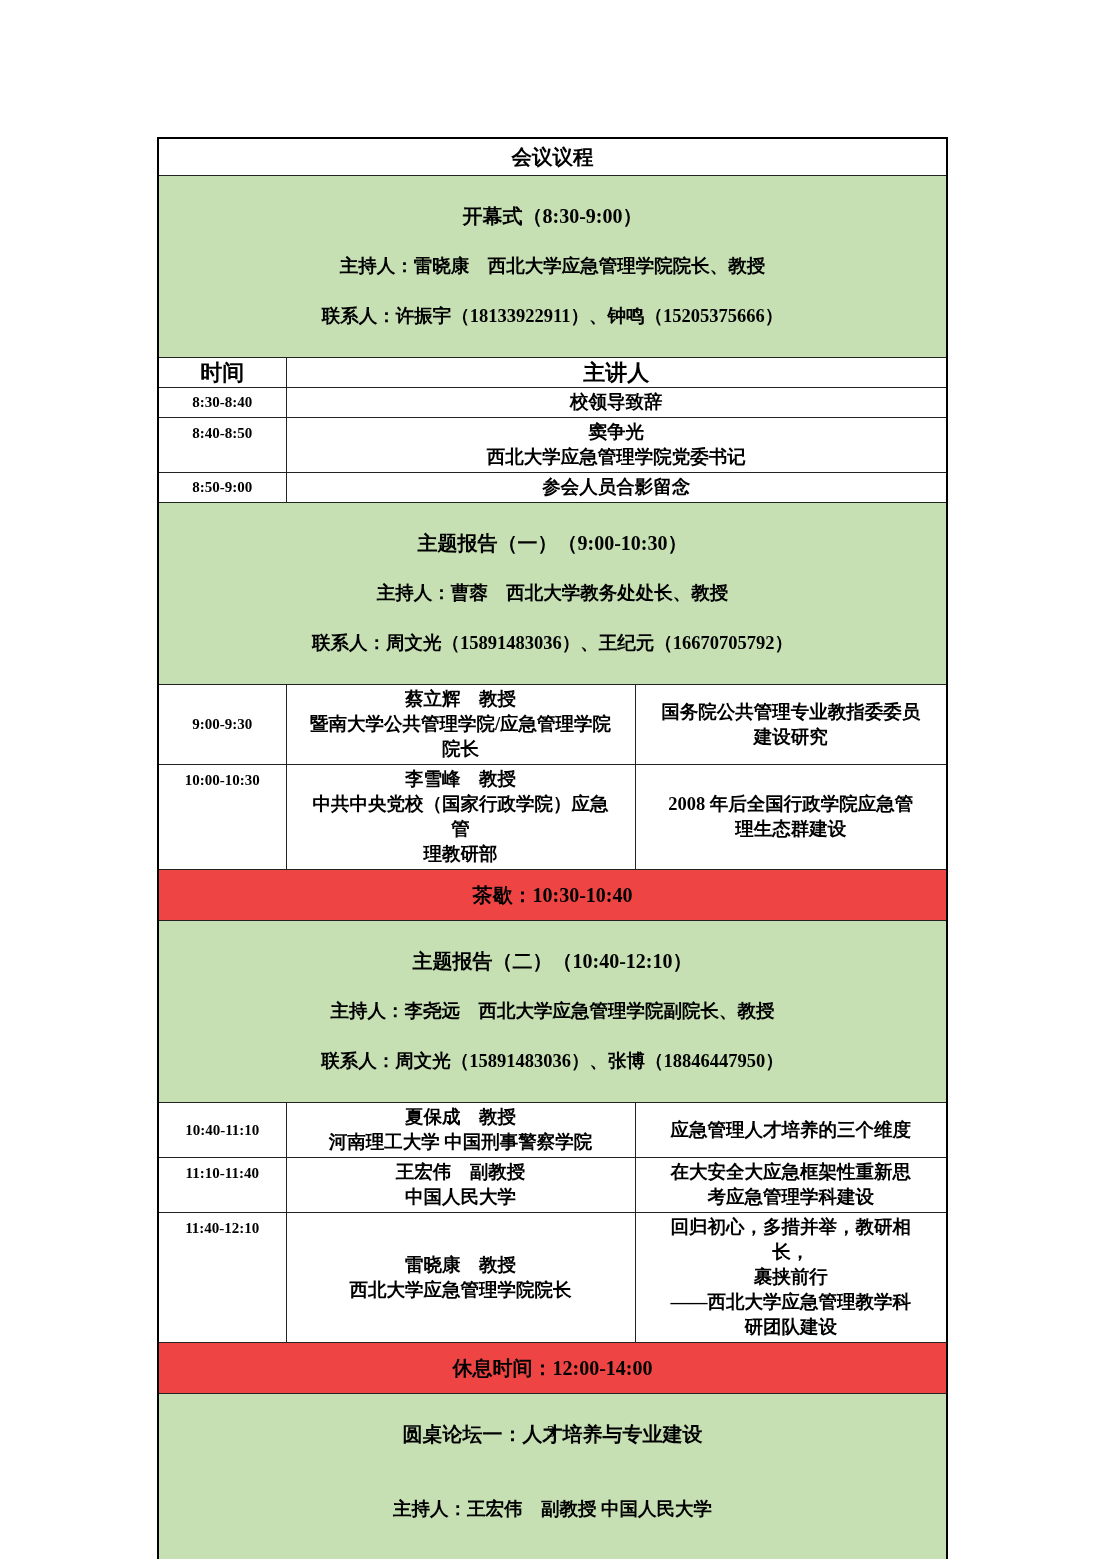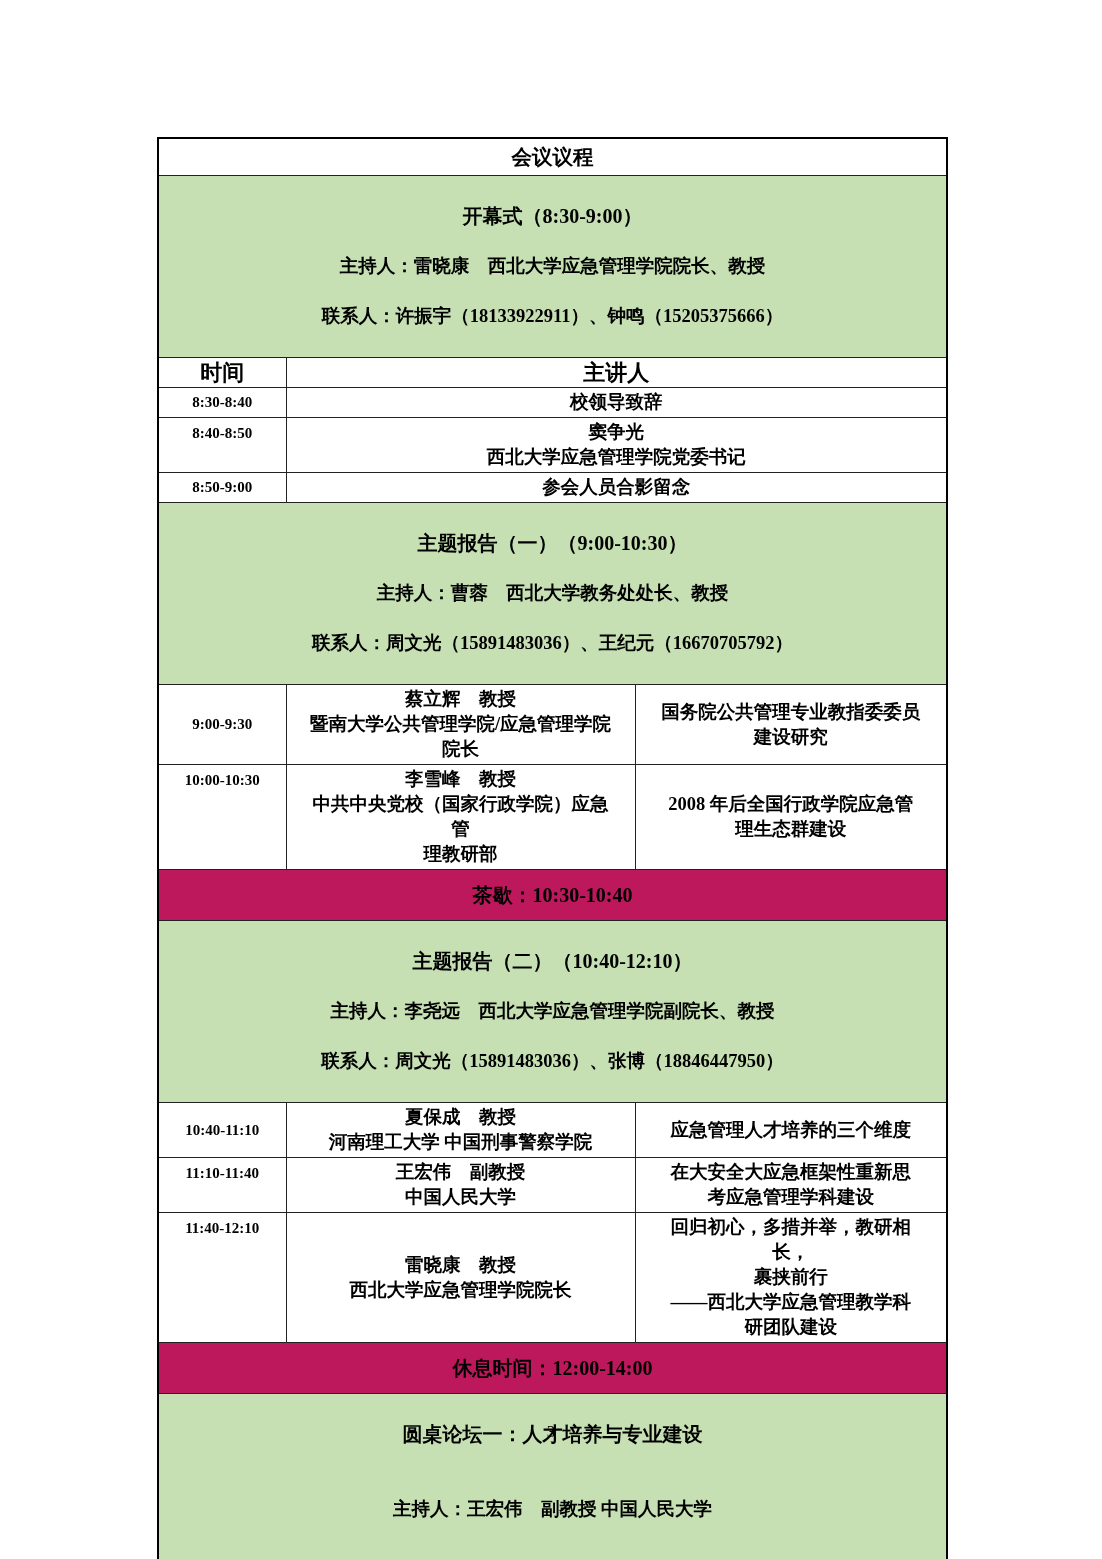--- a/index.html
+++ b/index.html
@@ -17,21 +17,21 @@
   td {
     border:1.5px solid #222;
     text-align:center; vertical-align:middle;
     font-size:18.5px; line-height:25px;
     padding:2px 19px;
     white-space:pre-line;
     overflow:hidden;
   }
   td.doc-title { font-size:20.5px; height:32px; background:#fff; }
   .green  { background:#c6e0b4; }
-  .yellow { background:#be185d; }
+  .yellow { background:#ef4444; }
   td.sec { padding:3px 8px; }
   .sec-t { font-size:20px; }
   td.break-row { font-size:20px; height:46px; }
   tr.colhead td { font-size:22px; height:23px; }
   td.time { font-size:15px; }
   td.vtop { vertical-align:top; padding-top:3px; }
   .gap-below { margin-bottom:25px;text-align:center; }
   .pagenum {
     position:absolute; left:0; right:0; top:1422px;
     text-align:center; font-size:17px; font-weight:normal;

